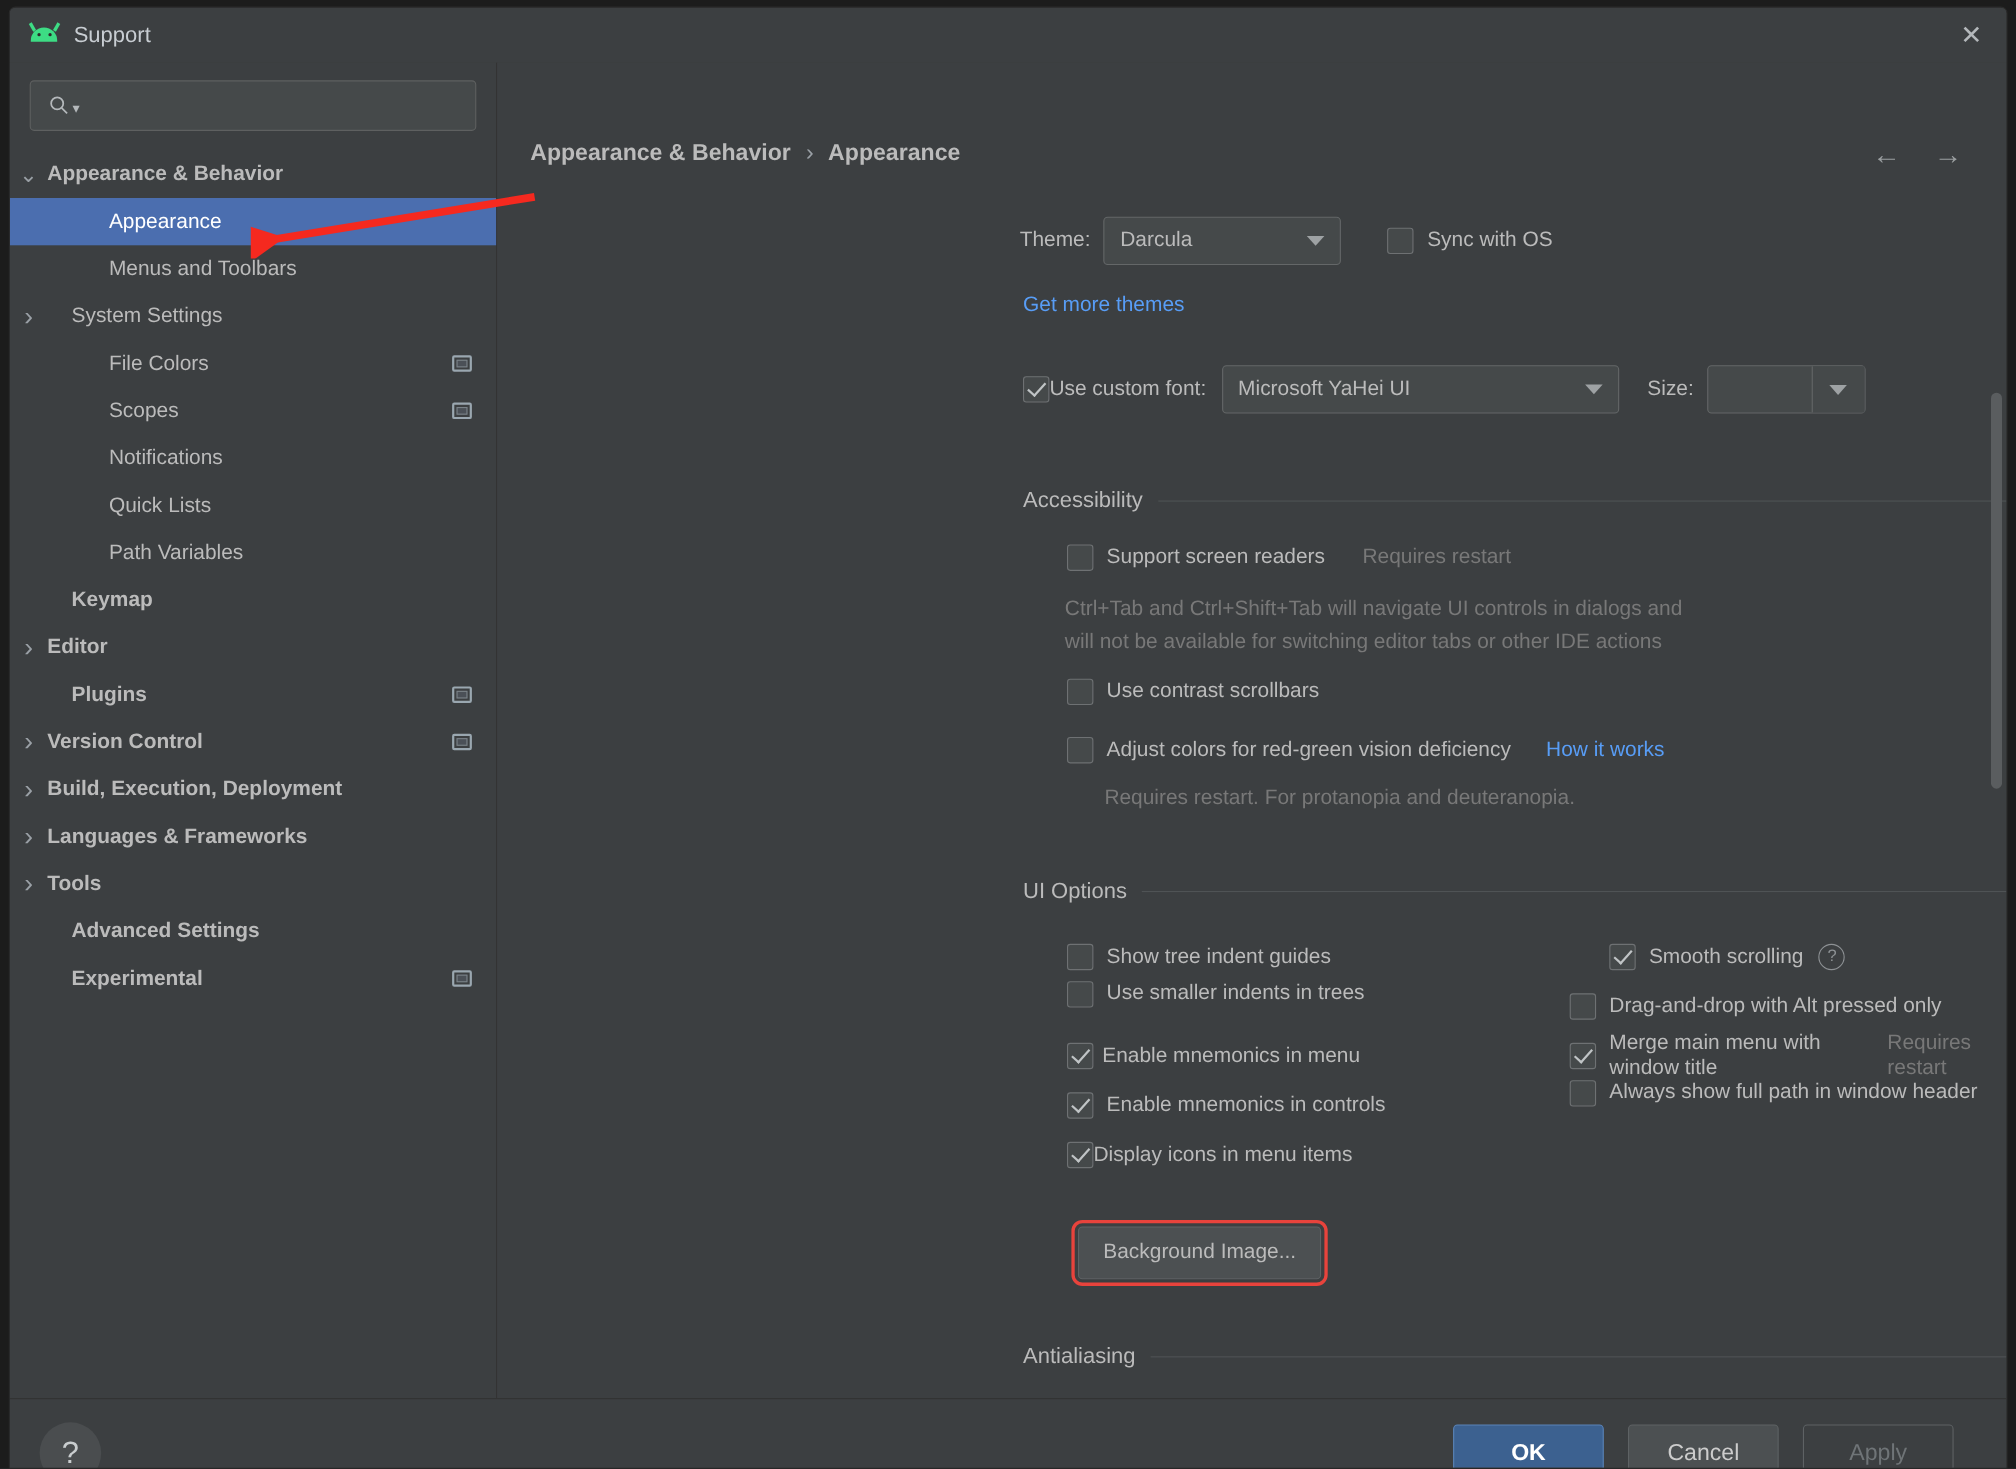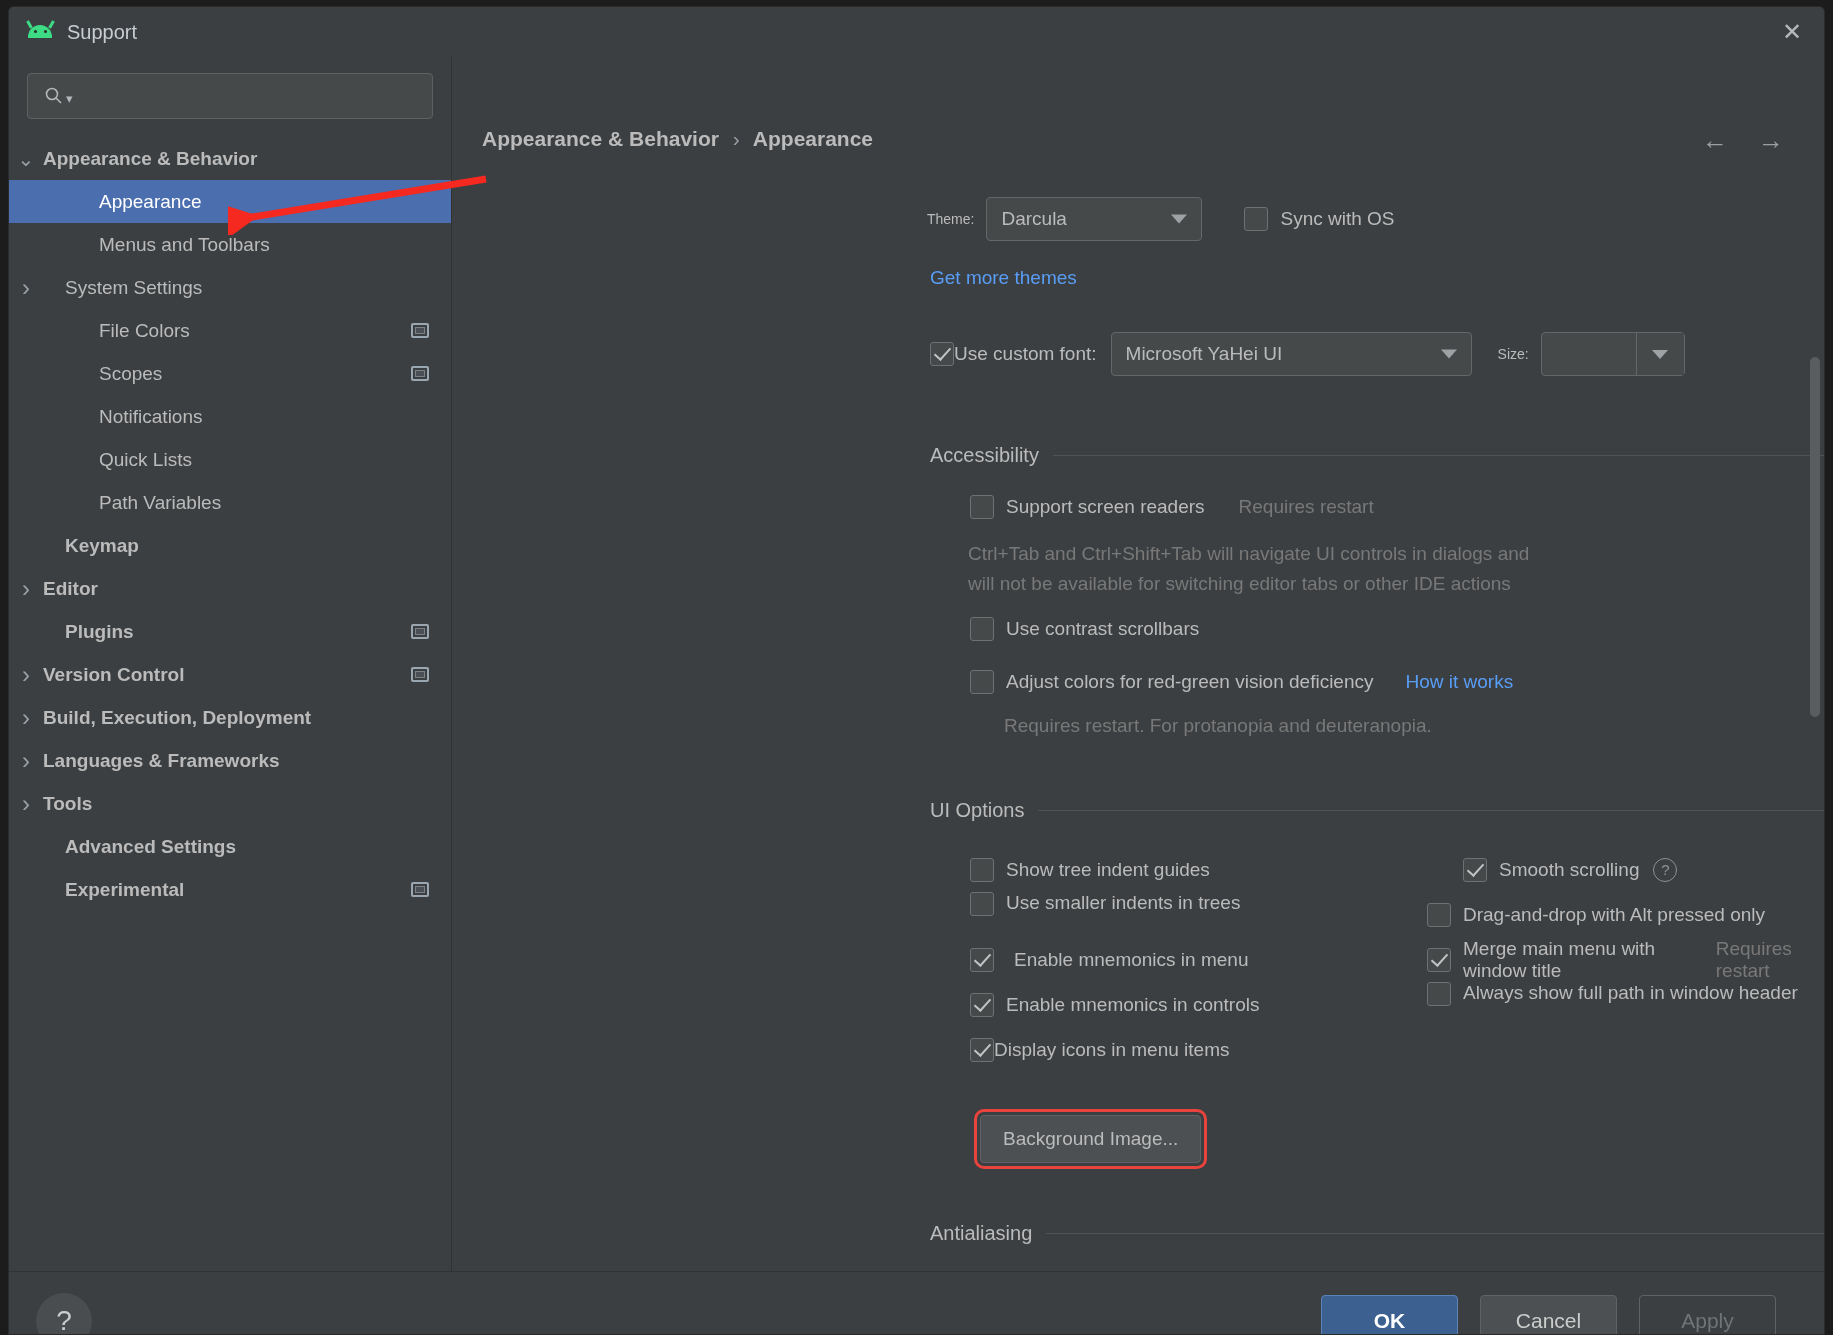--- a/index.html
+++ b/index.html
@@ -85,21 +85,21 @@
   }
   .breadcrumb {
     position: absolute; left: 30px; top: 70px;
     font-size: 21px; font-weight: bold; color: #bbbbbb;
   }
   .breadcrumb .sep { font-weight: normal; color: #9aa0a6; margin: 0 8px; }
   .nav-arrows { position: absolute; right: 40px; top: 68px; display: flex; gap: 30px; }
   .nav-arrow { font-size: 26px; color: #9b9fa1; }
 
   .theme-row { position: absolute; left: 475px; top: 140px; display: flex; align-items: center; }
-  .lbl { font-size: 14px; color: #bbbbbb; text-align: right; }
+  .lbl { font-size: 19px; color: #bbbbbb; text-align: right; }
   .combo {
     height: 44px; background: #45494a; border: 1px solid #646768; border-radius: 4px;
     display: flex; align-items: center; color: #bbbbbb; font-size: 19px;
     padding-left: 14px; position: relative;
   }
   .combo .caret {
     position: absolute; right: 14px; top: 50%; transform: translateY(-50%);
     width: 0; height: 0; border-left: 8px solid transparent; border-right: 8px solid transparent;
     border-top: 9px solid #9ea2a4;
   }
@@ -353,21 +353,21 @@
           <div style="display: flex; align-items: center; height: 45px;">
             <span class="cb"></span>
             <span class="cb-label" style="margin-left: 12px;">Show tree indent guides</span>
           </div>
           <div style="display: flex; align-items: flex-start; height: 45px;">
             <span class="cb"></span>
             <span class="cb-label" style="margin-left: 12px;">Use smaller indents in trees</span>
           </div>
           <div style="display: flex; align-items: center; height: 45px;">
             <span class="cb checked"></span>
-            <span class="cb-label" style="margin-left: 20px; text-align: center;">Enable mnemonics in menu</span>
+            <span class="cb-label" style="margin-left: 8px; text-align: center;">Enable mnemonics in menu</span>
           </div>
           <div style="display: flex; align-items: center; height: 45px;">
             <span class="cb checked"></span>
             <span class="cb-label" style="margin-left: 12px;">Enable mnemonics in controls</span>
           </div>
           <div style="display: flex; align-items: center; height: 45px;">
             <span class="cb checked"></span>
             <span class="cb-label" style="">Display icons in menu items</span>
           </div>
         </div>

